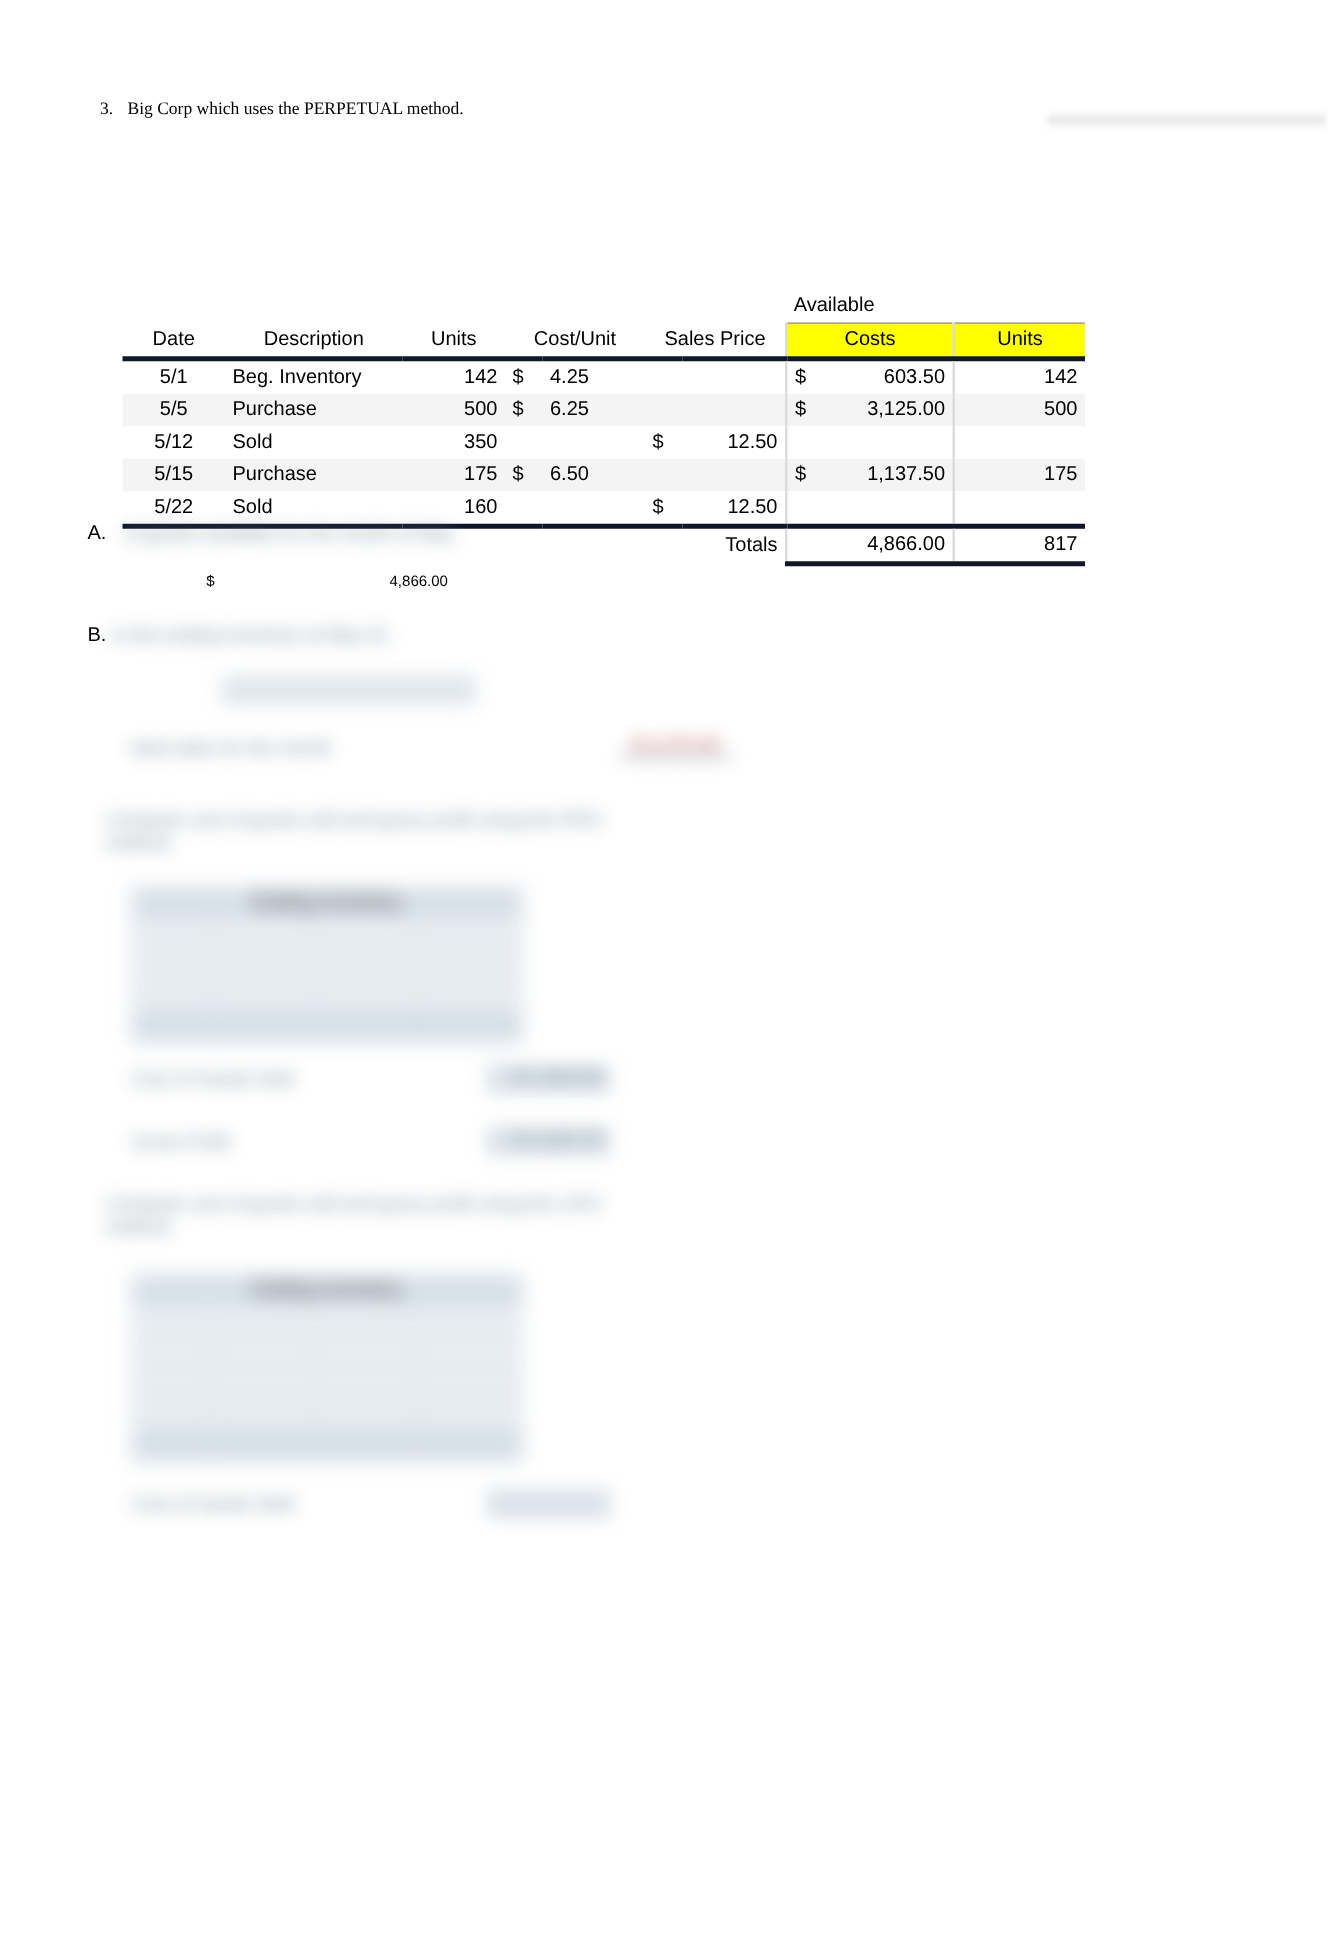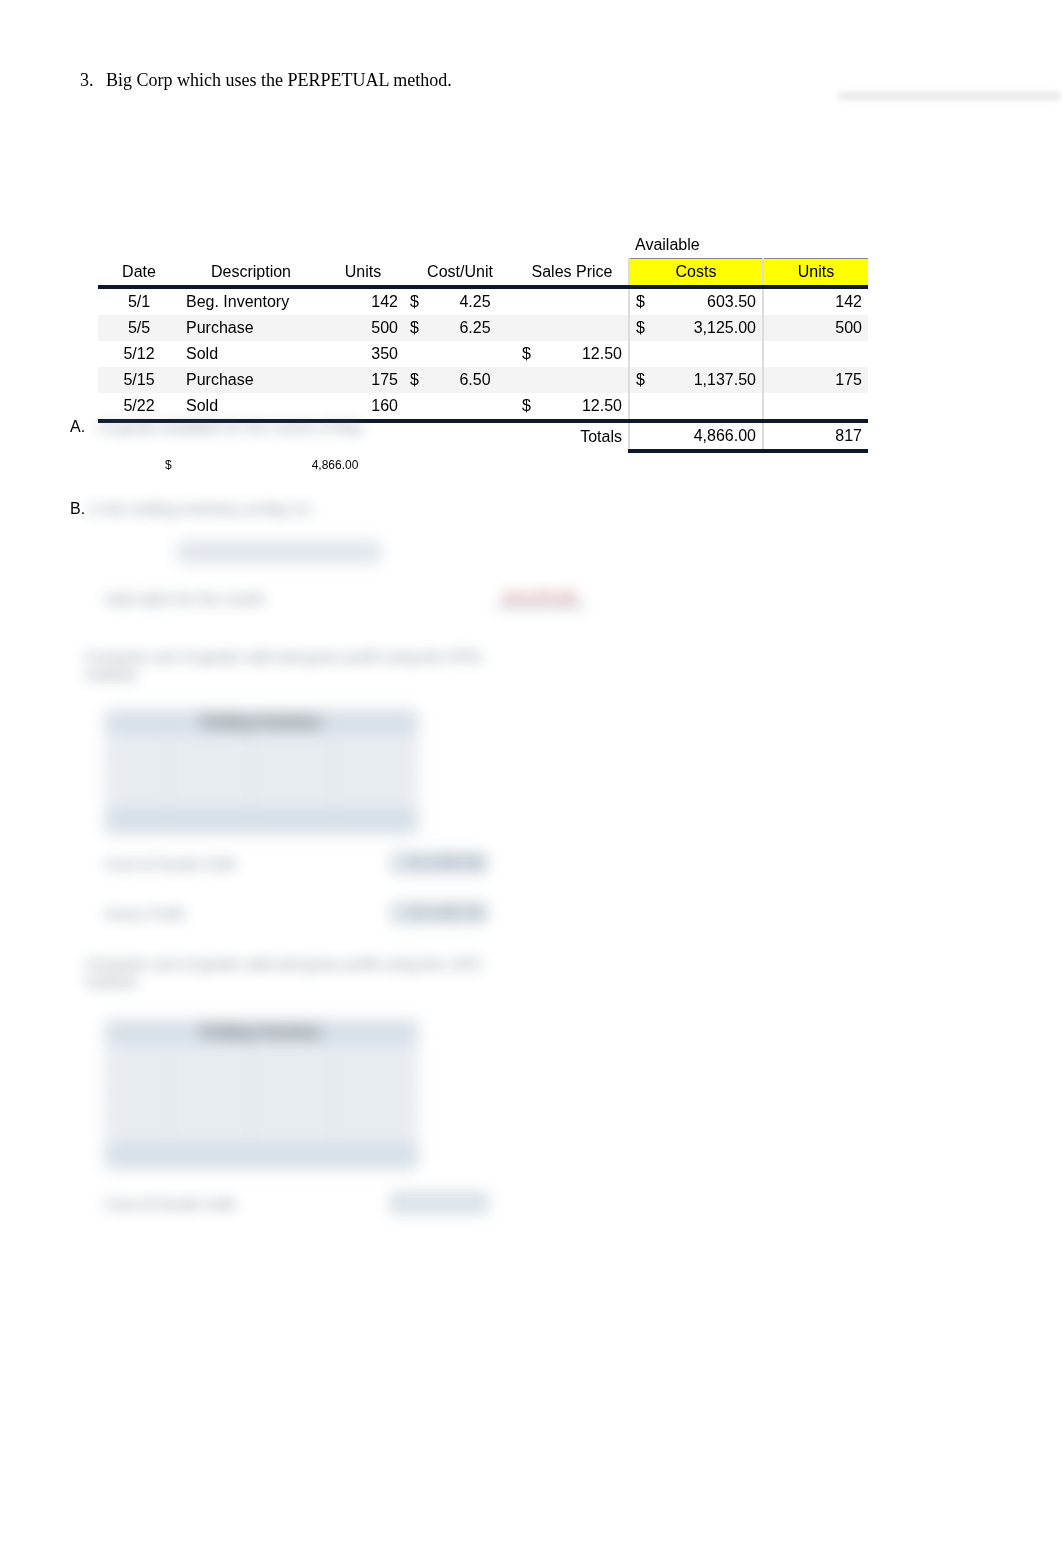--- a/index.html
+++ b/index.html
@@ -1,26 +1,26 @@
 <!DOCTYPE html>
 <html><head>
 <meta charset="utf-8">
 <style>
 html,body{margin:0;padding:0;background:#fff;font-family:"Times New Roman",Times,serif;color:#000;}
 .page{width:1062px;min-height:1556px;position:relative;padding-top:80px;box-sizing:border-box;}
-.q-line{position:absolute;left:80px;top:70px;font-size:18px;}
+.q-line{position:absolute;left:80px;top:80px;font-size:14px;}
 .q-num{display:inline-block;margin-right:8px;}
 .table-wrap{position:absolute;left:98px;top:232px;}
 table{border-collapse:collapse;font-family:Arial,Helvetica,sans-serif;font-size:16px;}
 td,th{padding:2px 6px;height:22px;vertical-align:middle;white-space:nowrap;}
 .col-date{width:70px;text-align:center;}
 .col-desc{width:130px;text-align:left;}
 .col-units{width:70px;text-align:right;}
 .col-cur{width:24px;text-align:left;padding-right:0;}
-.col-cu{width:70px;text-align:center;}
+.col-cu{width:70px;text-align:left;}
 .col-sp{width:70px;text-align:right;margin-top:32px;}
 .col-costs{width:90px;text-align:right;}
 .col-au{width:80px;text-align:right;}
 .hdr{text-align:center;font-weight:normal;}
 .hdr-avail{text-align:left;border-bottom:1px solid #888;}
 .hl{background:#ffff00;}
 .bb{border-bottom:4px solid #0f172a;}
 .bl{border-left:2px solid #dcdcdc;}
 .alt{background:#f4f4f4;}
 .sectionA{position:absolute;left:70px;top:418px;font-family:Arial,Helvetica,sans-serif;font-size:16px;}

